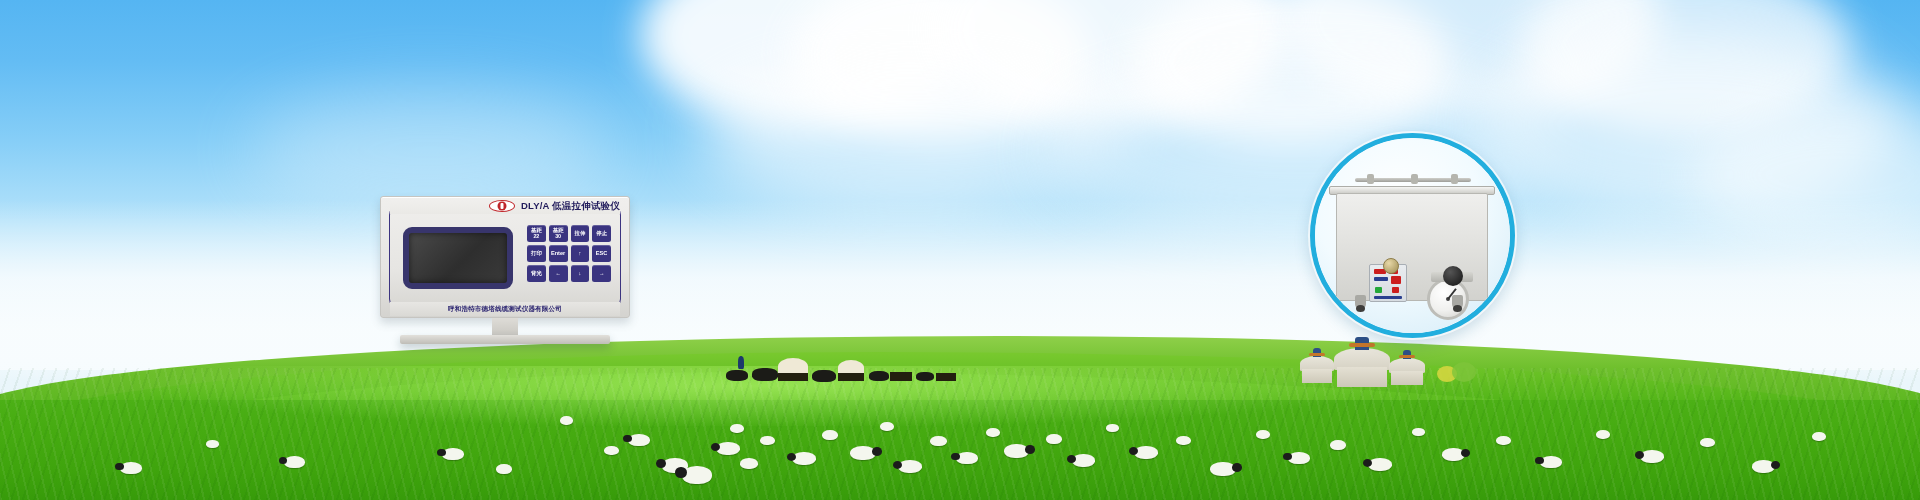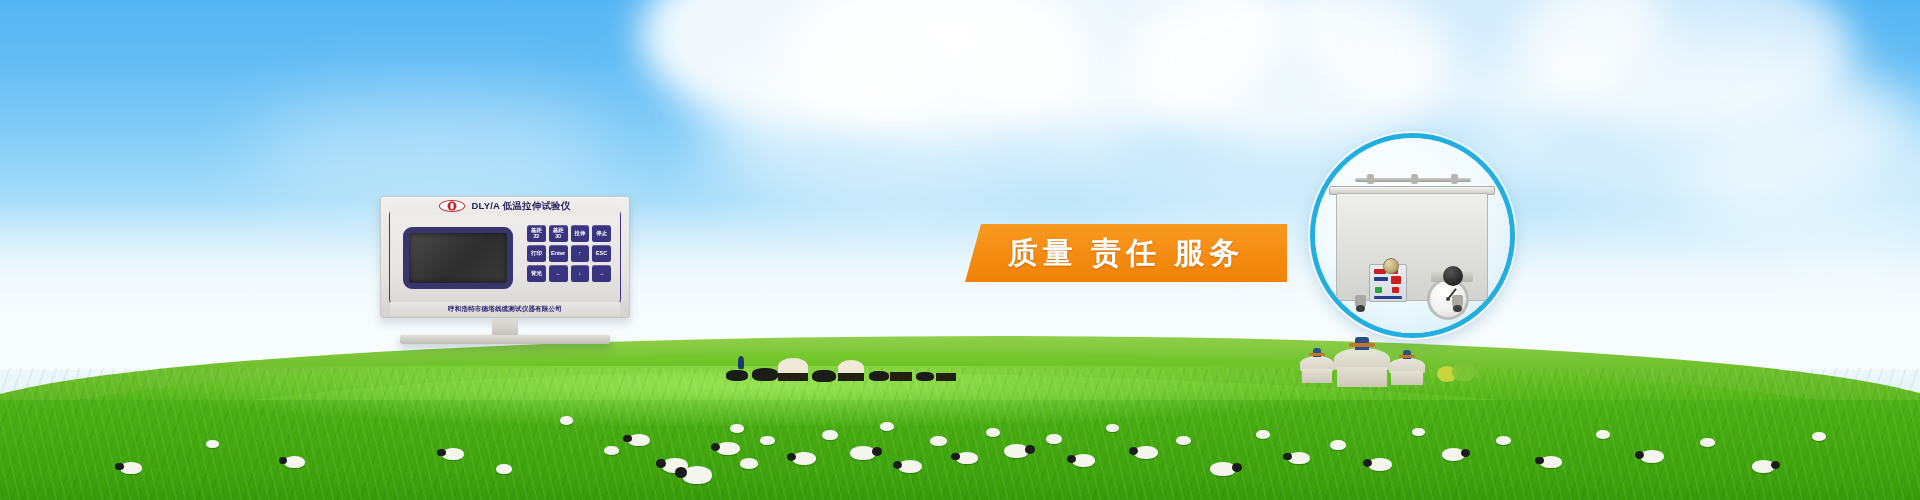--- a/index.html
+++ b/index.html
@@ -100,21 +100,21 @@
     border:1px solid #c6c5c1; border-radius:3px;
     box-shadow:0 5px 10px rgba(60,80,90,.2), inset 0 1px 0 #fff;
   }
   .inst-inner {
     position:absolute; left:8px; top:8px; right:8px; bottom:8px;
     border:1.6px solid #3c3480; border-radius:10px;
   }
   .inst-head {
     position:absolute; left:0; top:-8px; width:100%; height:16px;
     background:linear-gradient(to bottom,#f1f0ee 0%,#eae9e6 100%);
-    display:flex; align-items:center; justify-content:center; gap:6px;
+    display:flex; align-items:center; justify-content:flex-end; gap:6px;
   }
   .logo-oval {
     position:relative; width:26px; height:12px; border-radius:50%;
     background:#fff; border:1.2px solid #c0262b; flex:none;
   }
   .logo-oval::before {
     content:""; position:absolute; left:50%; top:50%; transform:translate(-50%,-50%);
     width:9px; height:9px; border-radius:50%; background:#c0262b;
   }
   .logo-oval::after {
@@ -414,23 +414,20 @@
           </div>
         <div class="key">
             <span>→</span>
           </div>
       </div>
     </div>
     <div class="inst-stand" style="left:505px; top:318px;"></div>
     <div class="inst-base" style="left:505px; top:335px;"></div>
   </div>
 
-  <div class="bar-orange">
-    <span>质量  责任  服务</span>
-  </div>
 
   <div class="circle-wrap">
     <div class="circle-ring">
       <div class="circle-bg"></div>
       <div class="lid-bar"></div>
       <div class="lid-nut" style="left:52px;"></div>
       <div class="lid-nut" style="left:96px;"></div>
       <div class="lid-nut" style="left:136px;"></div>
       <div class="chamber-top"></div>
       <div class="chamber">

